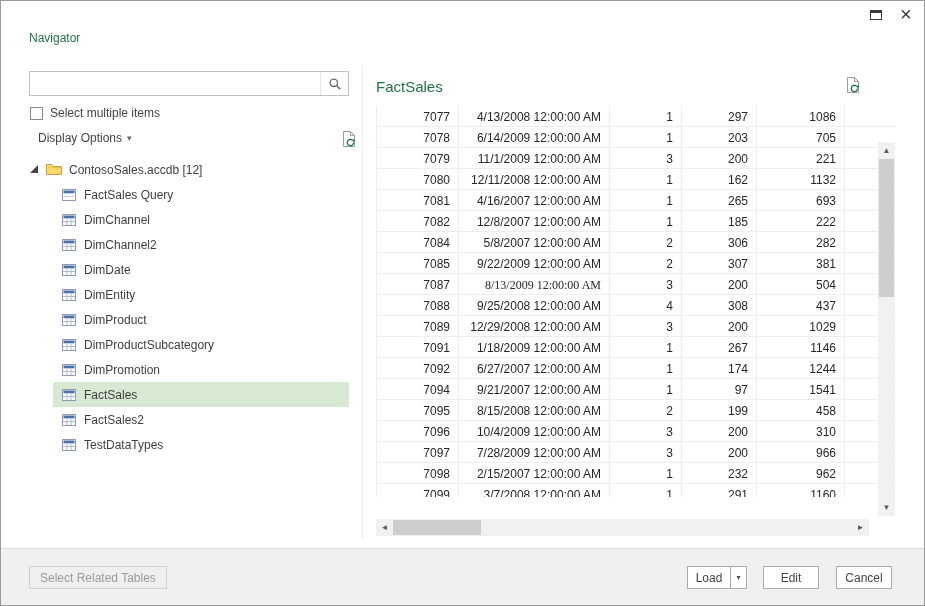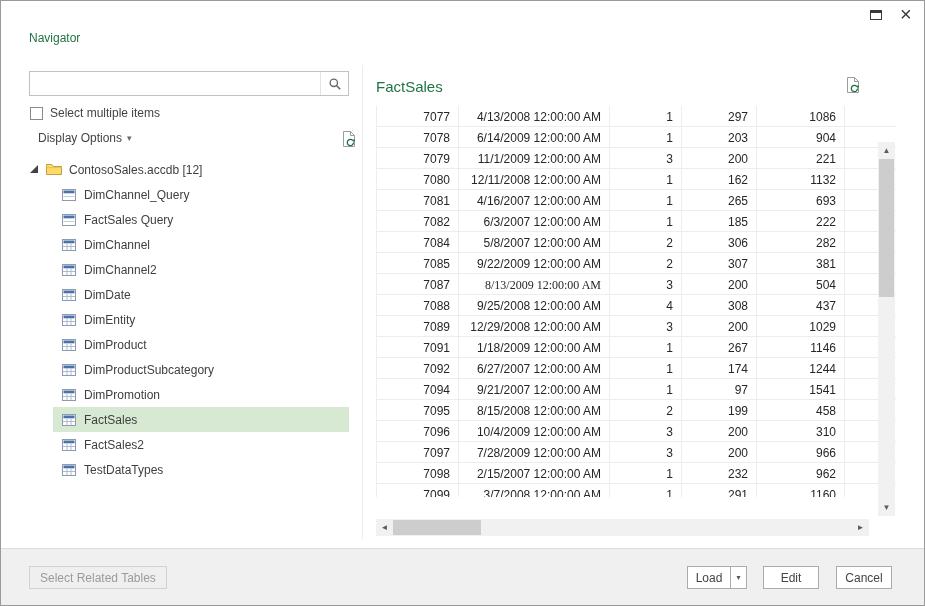--- a/index.html
+++ b/index.html
@@ -120,30 +120,20 @@
 
   <div class="tree-items">
       <div class="tree-item">
         <span class="tree-icon">
           <svg width="14" height="12" viewBox="0 0 14 12">
             <rect x="0.5" y="0.5" width="13" height="11" fill="#fff" stroke="#8c9bb3"></rect>
             <rect x="1.5" y="1.5" width="11" height="2.8" fill="#4a72a8"></rect>
             <line x1="1.5" y1="7.5" x2="12.5" y2="7.5" stroke="#c3cddd"></line>
           </svg>
         </span>
-        <span>DimChannel_Query</span>
-      </div>
-      <div class="tree-item">
-        <span class="tree-icon">
-          <svg width="14" height="12" viewBox="0 0 14 12">
-            <rect x="0.5" y="0.5" width="13" height="11" fill="#fff" stroke="#8c9bb3"></rect>
-            <rect x="1.5" y="1.5" width="11" height="2.8" fill="#4a72a8"></rect>
-            <line x1="1.5" y1="7.5" x2="12.5" y2="7.5" stroke="#c3cddd"></line>
-          </svg>
-        </span>
         <span>FactSales Query</span>
       </div>
       <div class="tree-item">
         <span class="tree-icon">
           <svg width="14" height="12" viewBox="0 0 14 12">
             <rect x="0.5" y="0.5" width="13" height="11" fill="#fff" stroke="#8c9bb3"></rect>
             <rect x="1.5" y="1.5" width="11" height="2.8" fill="#4a72a8"></rect>
             <line x1="5" y1="4.5" x2="5" y2="11" stroke="#aebacd"></line>
             <line x1="9" y1="4.5" x2="9" y2="11" stroke="#aebacd"></line>
             <line x1="1" y1="7.5" x2="13" y2="7.5" stroke="#aebacd"></line>
@@ -281,21 +271,21 @@
           <div class="td" style="width: 72px;">1</div>
           <div class="td" style="width: 75px;">297</div>
           <div class="td" style="width: 88px;">1086</div>
           <div class="td" style="width: 52px;"></div>
         </div>
         <div class="tr">
           <div class="td" style="width: 82px;">7078</div>
           <div class="td" style="width: 151px;">6/14/2009 12:00:00 AM</div>
           <div class="td" style="width: 72px;">1</div>
           <div class="td" style="width: 75px;">203</div>
-          <div class="td" style="width: 88px;">904</div>
+          <div class="td" style="width: 88px;">705</div>
           <div class="td" style="width: 52px;"></div>
         </div>
         <div class="tr">
           <div class="td" style="width: 82px;">7079</div>
           <div class="td" style="width: 151px;">11/1/2009 12:00:00 AM</div>
           <div class="td" style="width: 72px;">3</div>
           <div class="td" style="width: 75px;">200</div>
           <div class="td" style="width: 88px;">221</div>
           <div class="td" style="width: 52px;"></div>
         </div>
@@ -310,21 +300,21 @@
         <div class="tr">
           <div class="td" style="width: 82px;">7081</div>
           <div class="td" style="width: 151px;">4/16/2007 12:00:00 AM</div>
           <div class="td" style="width: 72px;">1</div>
           <div class="td" style="width: 75px;">265</div>
           <div class="td" style="width: 88px;">693</div>
           <div class="td" style="width: 52px;"></div>
         </div>
         <div class="tr">
           <div class="td" style="width: 82px;">7082</div>
-          <div class="td" style="width: 151px;">6/3/2007 12:00:00 AM</div>
+          <div class="td" style="width: 151px;">12/8/2007 12:00:00 AM</div>
           <div class="td" style="width: 72px;">1</div>
           <div class="td" style="width: 75px;">185</div>
           <div class="td" style="width: 88px;">222</div>
           <div class="td" style="width: 52px;"></div>
         </div>
         <div class="tr">
           <div class="td" style="width: 82px;">7084</div>
           <div class="td" style="width: 151px;">5/8/2007 12:00:00 AM</div>
           <div class="td" style="width: 72px;">2</div>
           <div class="td" style="width: 75px;">306</div>

